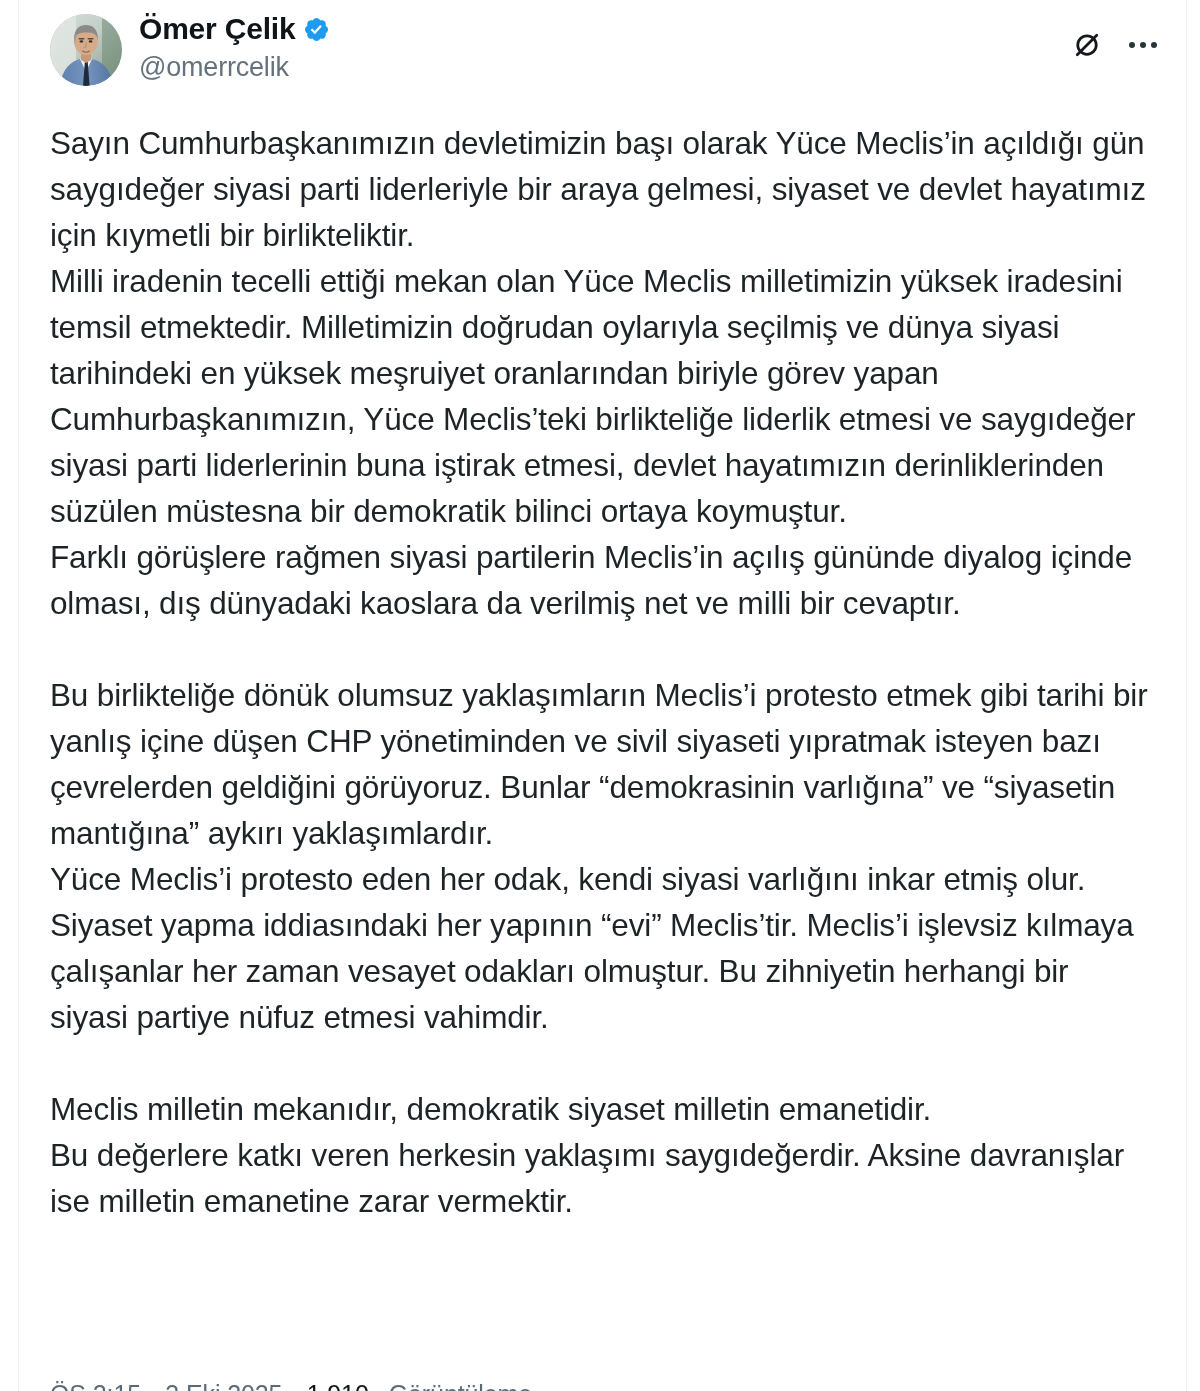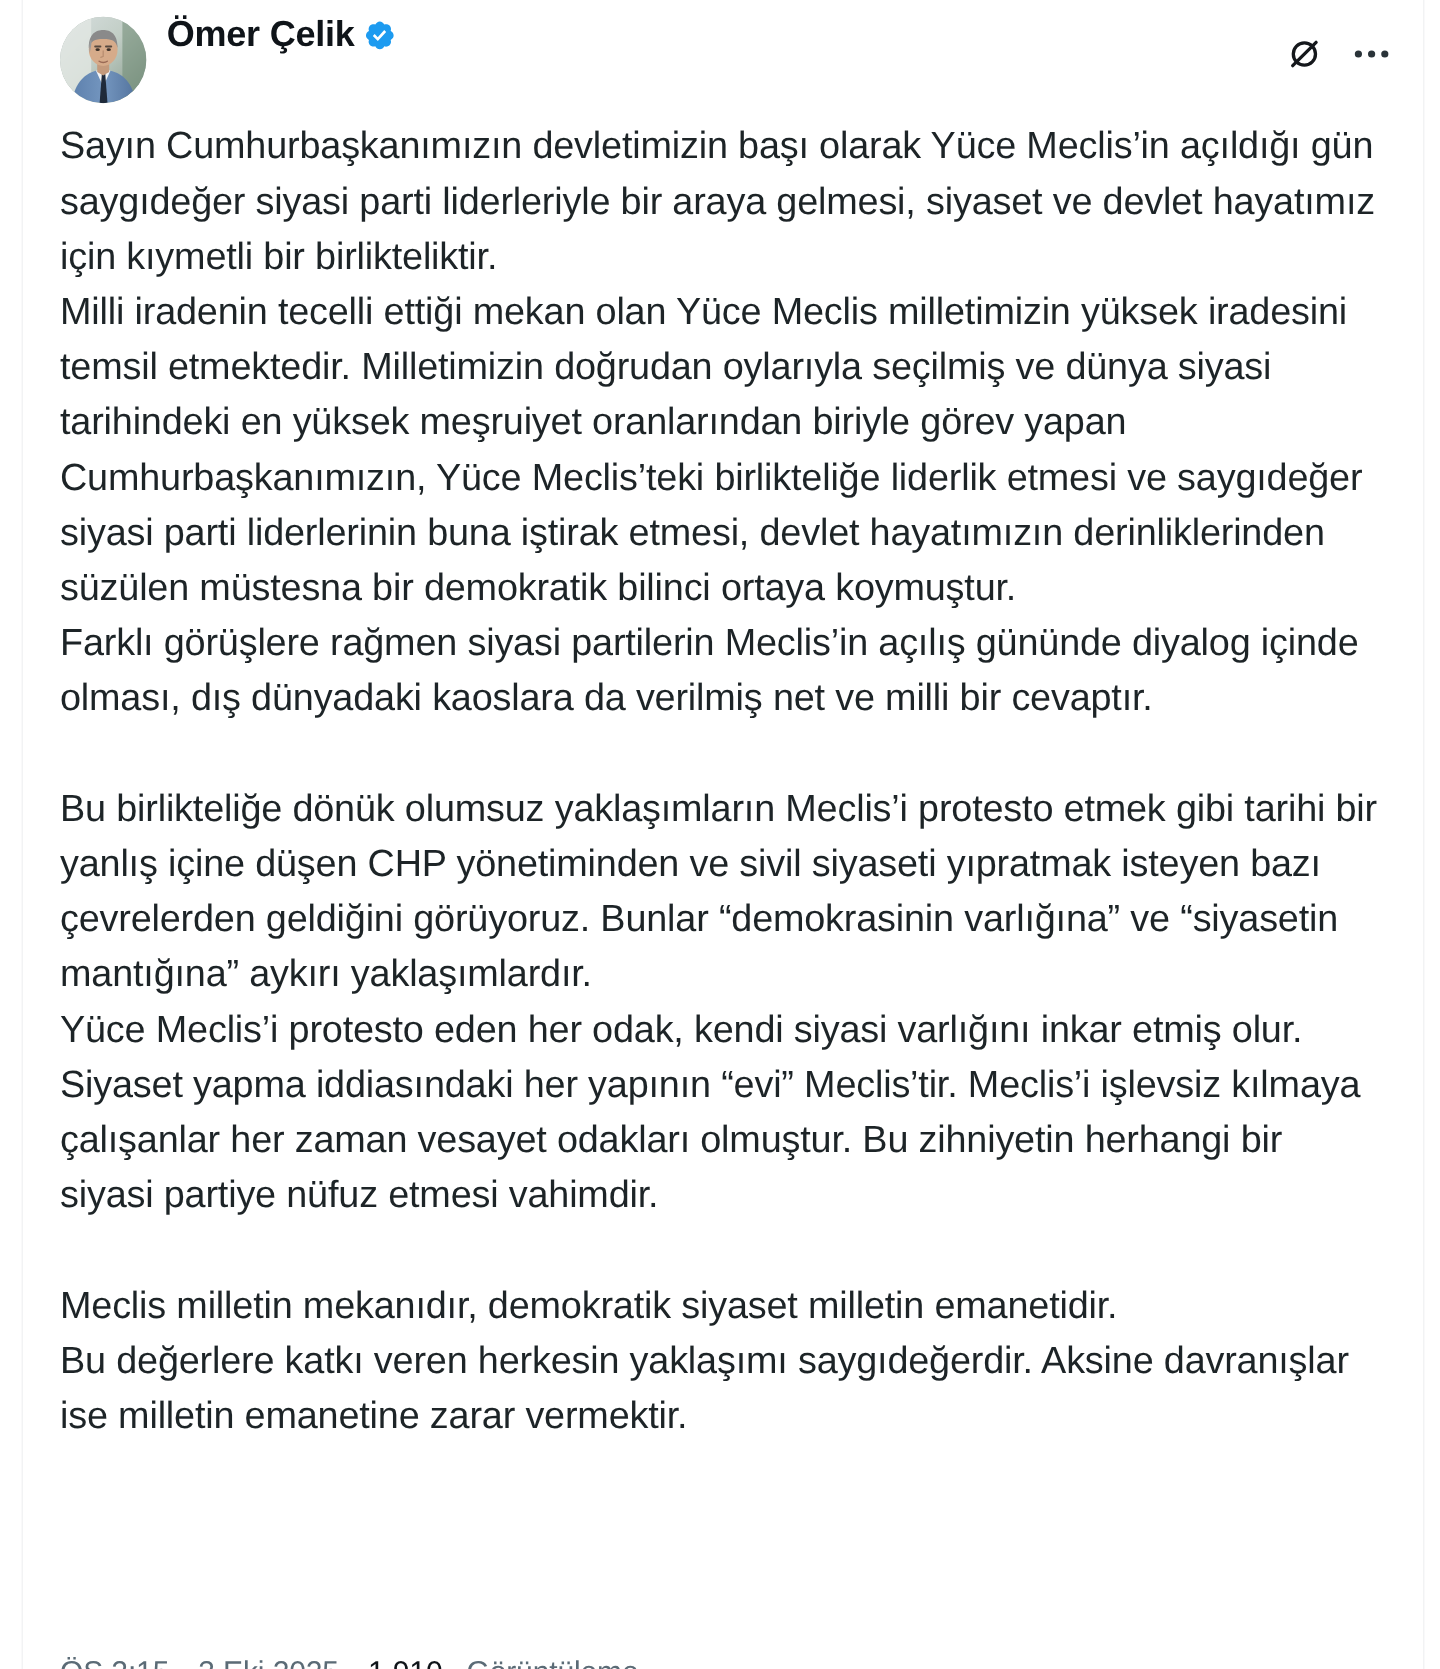--- a/index.html
+++ b/index.html
@@ -125,20 +125,21 @@
   .dots i {
     display: block;
     width: 6px;
     height: 6px;
     border-radius: 50%;
     background: #2a3339;
   }
 
   
   .tweet-text {
+    margin-top: 22px;
     font-size: 31.5px;
     line-height: 46px;
     color: #1d2427;
     letter-spacing: -0.15px;
     white-space: pre-wrap;
     word-wrap: break-word;
     padding-right: 24px;
   }
 
   
@@ -217,20 +218,21 @@
         </svg>
       </div>
 
       <div class="identity">
         <div class="name-row">
           <span class="display-name">Ömer Çelik</span>
           <svg class="verified-badge" viewBox="0 0 22 22" xmlns="http://www.w3.org/2000/svg" aria-hidden="true">
             <path fill="#1D9BF0" d="M20.396 11c-.018-.646-.215-1.275-.57-1.816-.354-.54-.852-.972-1.438-1.246.223-.607.27-1.264.14-1.897-.131-.634-.437-1.218-.882-1.687-.47-.445-1.053-.75-1.687-.882-.633-.13-1.29-.083-1.897.14-.273-.587-.704-1.086-1.245-1.44S11.647 1.62 11 1.604c-.646.017-1.273.213-1.813.568s-.969.854-1.24 1.44c-.608-.223-1.267-.272-1.902-.14-.635.13-1.22.436-1.69.882-.445.47-.749 1.055-.878 1.688-.13.633-.08 1.29.144 1.896-.587.274-1.087.705-1.443 1.245-.356.54-.555 1.17-.574 1.817.02.647.218 1.276.574 1.817.356.54.856.972 1.443 1.245-.224.606-.274 1.263-.144 1.896.13.634.433 1.218.877 1.688.47.443 1.054.747 1.687.878.633.132 1.29.084 1.897-.136.274.586.705 1.084 1.246 1.439.54.354 1.17.551 1.816.569.647-.016 1.276-.213 1.817-.567s.972-.854 1.245-1.44c.604.239 1.266.296 1.903.164.636-.132 1.22-.447 1.68-.907.46-.46.776-1.044.908-1.681s.075-1.299-.165-1.903c.586-.274 1.084-.705 1.439-1.246.354-.54.551-1.17.569-1.816zM9.662 14.85l-3.429-3.428 1.293-1.302 2.072 2.072 4.4-4.794 1.347 1.246z"></path>
           </svg>
         </div>
+        <div class="handle">@omerrcelik</div>
       </div>
 
       <div class="header-actions">
         <button class="icon-btn" aria-label="Grok">
           <svg width="30" height="30" viewBox="0 0 24 24" xmlns="http://www.w3.org/2000/svg" aria-hidden="true">
             <circle cx="12" cy="12" r="7.4" fill="none" stroke="#15181c" stroke-width="2.2"></circle>
             <line x1="4.2" y1="19.8" x2="19.8" y2="4.2" stroke="#15181c" stroke-width="2.2" stroke-linecap="round"></line>
           </svg>
         </button>
         <button class="icon-btn" aria-label="More">

